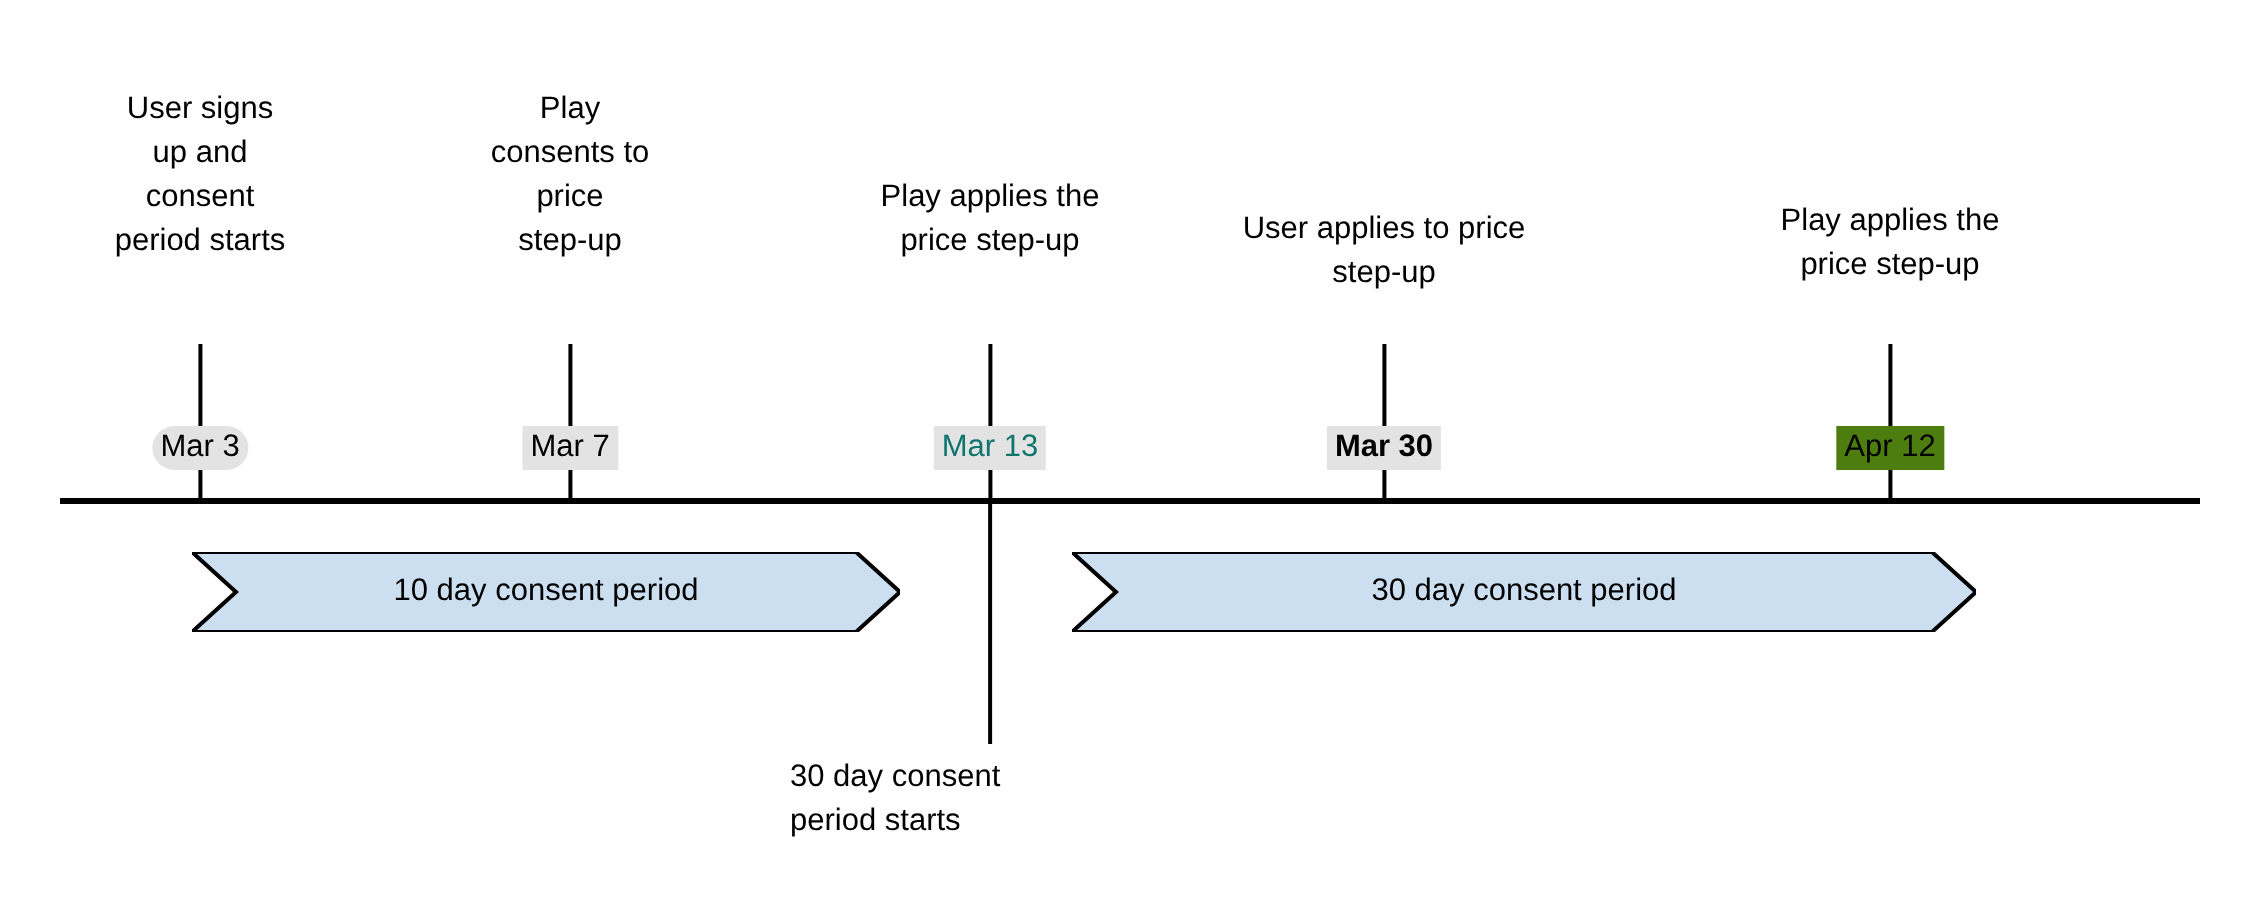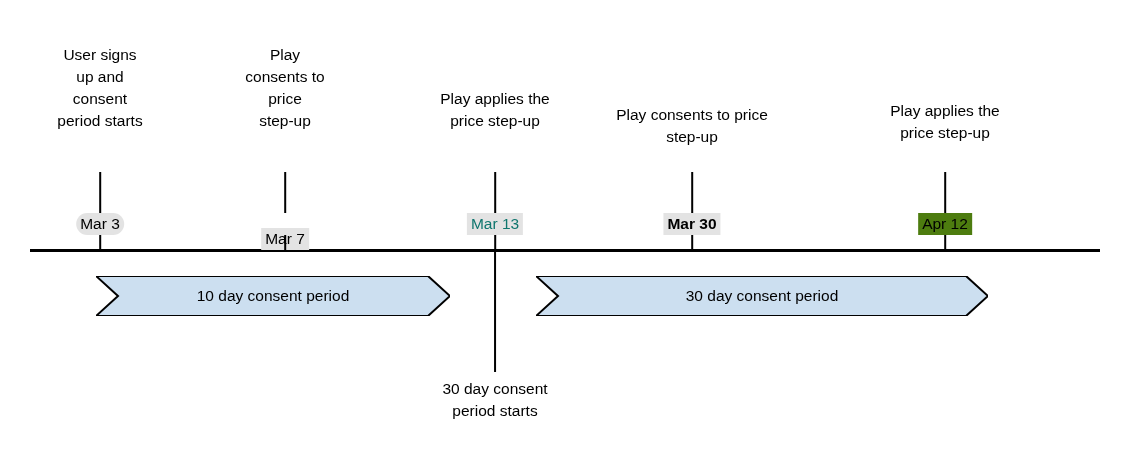--- a/index.html
+++ b/index.html
@@ -87,21 +87,21 @@
     font-size: 15.5px;
     line-height: 20px;
     color: #000000;
     white-space: nowrap;
   }
 
   
   .bottom-note {
     position: absolute;
     transform: translateX(-50%);
-    text-align: center;
+    text-align: left;
     font-size: 15.5px;
     line-height: 22px;
     color: #000000;
     white-space: pre-line;
   }
 </style>
 </head>
 <body>
 
 <div id="timeline-canvas" style="background: rgb(255, 255, 255);">
@@ -114,29 +114,29 @@
 consent
 period starts</div>
       <div class="stem-upper" style="left: 100px; top: 172px; height: 41px; background: rgb(0, 0, 0);"></div>
       <div class="date-chip" style="left: 100px; top: 213px; background: rgb(227, 227, 227); color: rgb(0, 0, 0); border-radius: 11px;">Mar 3</div>
       <div class="stem-lower" style="left: 100px; top: 235px; height: 17px; background: rgb(0, 0, 0);"></div>
       <div class="event-caption" style="left: 285px; top: 44px; width: 150px; color: rgb(0, 0, 0);">Play
 consents to
 price
 step-up</div>
       <div class="stem-upper" style="left: 285px; top: 172px; height: 41px; background: rgb(0, 0, 0);"></div>
-      <div class="date-chip" style="left: 285px; top: 228px; background: rgb(227, 227, 227); color: rgb(0, 0, 0);">Mar 7</div>
+      <div class="date-chip" style="left: 285px; top: 213px; background: rgb(227, 227, 227); color: rgb(0, 0, 0);">Mar 7</div>
       <div class="stem-lower" style="left: 285px; top: 235px; height: 17px; background: rgb(0, 0, 0);"></div>
       <div class="event-caption" style="left: 495px; top: 88px; width: 190px; color: rgb(0, 0, 0);">Play applies the
 price step-up</div>
       <div class="stem-upper" style="left: 495px; top: 172px; height: 41px; background: rgb(0, 0, 0);"></div>
       <div class="date-chip" style="left: 495px; top: 213px; background: rgb(227, 227, 227); color: #0f766e;">Mar 13</div>
       <div class="stem-lower" style="left: 495px; top: 235px; height: 17px; background: rgb(0, 0, 0);"></div>
       <div class="stem-drop" style="left: 495px; top: 250px; height: 122px; background: rgb(0, 0, 0);"></div>
-      <div class="event-caption" style="left: 692px; top: 104px; width: 230px; color: rgb(0, 0, 0);">Play consents to price
+      <div class="event-caption" style="left: 692px; top: 104px; width: 230px; color: rgb(0, 0, 0);">User applies to price
 step-up</div>
       <div class="stem-upper" style="left: 692px; top: 172px; height: 41px; background: rgb(0, 0, 0);"></div>
       <div class="date-chip" style="left: 692px; top: 213px; background: rgb(227, 227, 227); color: rgb(0, 0, 0); font-weight: bold;">Mar 30</div>
       <div class="stem-lower" style="left: 692px; top: 235px; height: 17px; background: rgb(0, 0, 0);"></div>
       <div class="event-caption" style="left: 945px; top: 100px; width: 190px; color: rgb(0, 0, 0);">Play applies the
 price step-up</div>
       <div class="stem-upper" style="left: 945px; top: 172px; height: 41px; background: rgb(0, 0, 0);"></div>
       <div class="date-chip" style="left: 945px; top: 213px; background: #4d7c0f; color: rgb(0, 0, 0);">Apr 12</div>
       <div class="stem-lower" style="left: 945px; top: 235px; height: 17px; background: rgb(0, 0, 0);"></div>
     </div>

